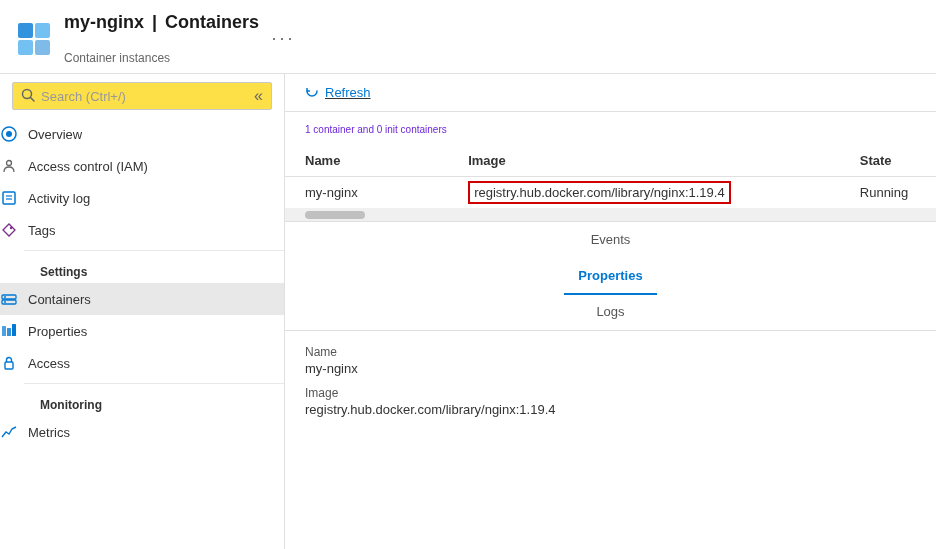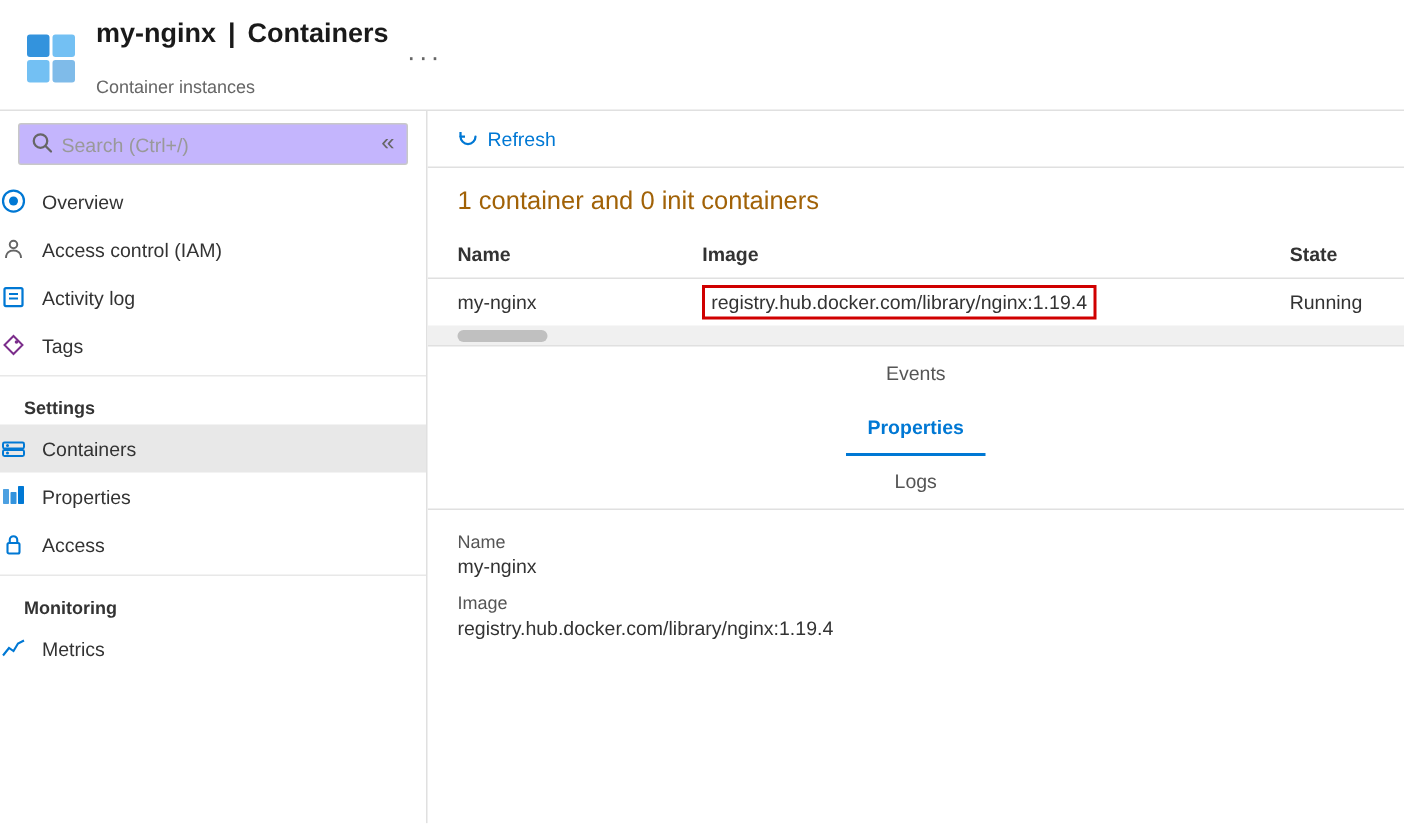--- a/index.html
+++ b/index.html
@@ -12,39 +12,39 @@
     .header-title { font-size: 18px; font-weight: 600; color: #1a1a1a; display: flex; align-items: center; gap: 8px; }
     .header-subtitle { font-size: 12px; color: #666; margin-top: 18px; }
     .header-more { color: #666; cursor: pointer; font-size: 18px; letter-spacing: 2px; }
 
     
     .main-layout { display: flex; flex: 1; overflow: hidden; }
 
     
     .sidebar { width: 285px; min-width: 285px; border-right: 1px solid #e0e0e0; display: flex; flex-direction: column; overflow-y: auto; padding-bottom: 8px; }
     .search-bar { padding: 8px 12px; }
-    .search-input-wrap { display: flex; align-items: center; border: 1px solid #c8c8c8; border-radius: 2px; padding: 4px 8px; gap: 6px; background: #c4b5fd; }
+    .search-input-wrap { display: flex; align-items: center; border: 1px solid #c8c8c8; border-radius: 2px; padding: 4px 8px; gap: 6px; background: #fde047; }
     .search-input-wrap input { border: none; outline: none; font-size: 13px; color: #333; width: 150px; background: transparent; }
     .search-input-wrap input::placeholder { color: #999; }
     .collapse-btn { margin-left: auto; color: #666; cursor: pointer; font-size: 16px; }
 
     .nav-item { display: flex; align-items: center; padding: 7px 0; gap: 10px; cursor: pointer; font-size: 13px; color: #333; }
     .nav-item.active { background: #e8e8e8; font-weight: 500; }
     .nav-icon { width: 18px; height: 18px; display: flex; align-items: center; justify-content: center; flex-shrink: 0; }
 
-    .section-header { padding: 14px 16px 4px 16px; font-size: 12px; font-weight: 600; color: #333; border-top: 1px solid #e8e8e8; margin-top: 4px; }
+    .section-header { padding: 14px 16px 4px 16px; font-size: 12px; font-weight: 600; color: #333; border-top: 1px solid #e8e8e8; margin-top: 4px; margin-left: 24px; }
 
     
     .content { flex: 1; display: flex; flex-direction: column; overflow: hidden; }
-    .toolbar { display: flex; align-items: flex-start; padding: 10px 20px; border-bottom: 1px solid #e0e0e0; gap: 16px; }
+    .toolbar { display: flex; align-items: flex-start; padding: 10px 20px; border-bottom: 1px solid #e0e0e0; gap: 16px; text-decoration: underline; }
     .toolbar-btn { display: flex; align-items: center; gap: 6px; cursor: pointer; font-size: 13px; color: #0078d4; font-weight: 400; border: none; background: none; }
 
     .content-body { flex: 1; overflow: auto; padding: 0; }
 
-    .summary-text { padding: 12px 20px 10px 20px; font-size: 17px; color: #a16207; }
+    .summary-text { padding: 12px 20px 10px 20px; font-size: 10px; color: #6d28d9; }
 
     .table-wrap { overflow-x: auto; }
     table { width: 100%; border-collapse: collapse; }
     thead tr { border-bottom: 1px solid #e0e0e0; }
     thead th { padding: 8px 20px; text-align: left; font-weight: 600; font-size: 13px; color: #333; white-space: nowrap; }
     tbody tr { border-bottom: 1px solid #f0f0f0; }
     tbody td { padding: 8px 20px; font-size: 13px; color: #333; }
     .cell-image { border: 2px solid #d00000; padding: 2px 4px; }
     .scroll-bar-row { height: 12px; background: #f0f0f0; display: flex; align-items: center; padding: 0 20px; }
     .scroll-handle { width: 60px; height: 8px; background: #c0c0c0; border-radius: 4px; margin-left: 0; }

